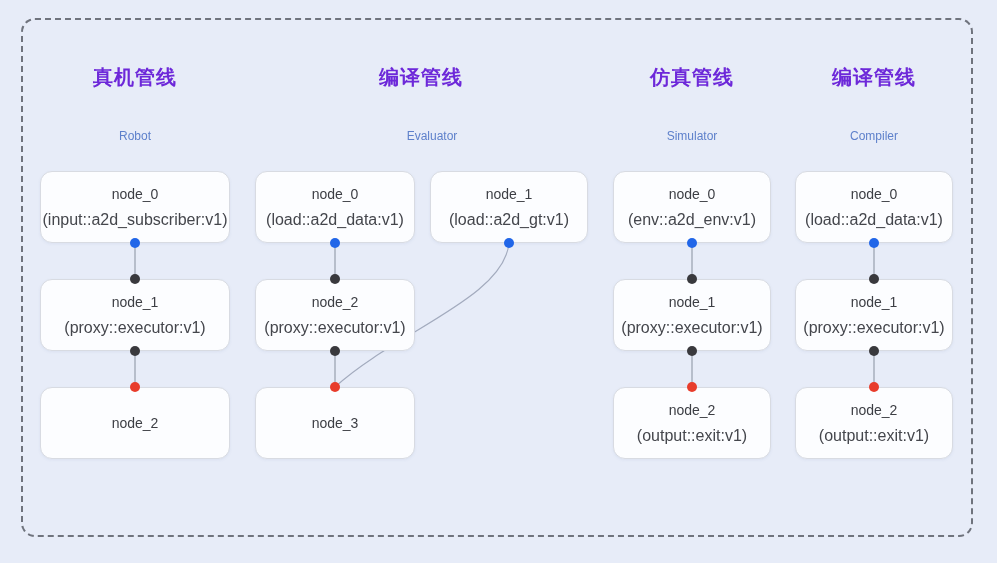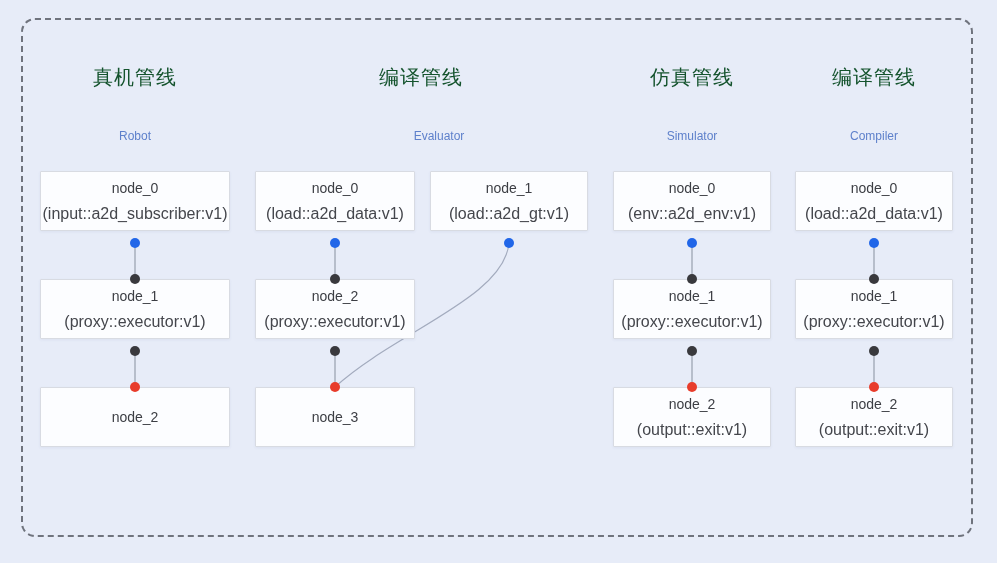--- a/index.html
+++ b/index.html
@@ -15,46 +15,46 @@
     border: 2px dashed #6f737d;
     border-radius: 14px;
   }
 
   .col-title {
     position: absolute;
     width: 220px;
     text-align: center;
     font-size: 20px;
     line-height: 28px;
-    font-weight: normal;
-    color: #14532d;
+    font-weight: bold;
+    color: #6d28d9;
     letter-spacing: 1px;
   }
   .col-subtitle {
     position: absolute;
     width: 220px;
     text-align: center;
     font-size: 12px;
     line-height: 26px;
     font-weight: normal;
     color: #5e80cb;
   }
 
   .edge-layer {
     position: absolute;
     left: 0; top: 0;
     z-index: 1;
   }
 
   .node {
     position: absolute;
-    height: 60px;
+    height: 72px;
     background: #fcfdff;
     border: 1px solid #d8dbe2;
-    border-radius: 1px;
+    border-radius: 12px;
     box-shadow: 0 1px 3px rgba(80,100,150,0.08);
     display: flex;
     flex-direction: column;
     align-items: center;
     justify-content: center;
     z-index: 2;
     text-align: center;
   }
   .node-name {
     font-size: 14px;
@@ -81,21 +81,21 @@
 <body>
 
 <div class="frame"></div>
 
 <div class="col-title" style="left:25px; top:63px;">真机管线</div>
 <div class="col-title" style="left:311px; top:63px;">编译管线</div>
 <div class="col-title" style="left:582px; top:63px;">仿真管线</div>
 <div class="col-title" style="left:764px; top:63px;">编译管线</div>
 
 <div class="col-subtitle" style="left:25px; top:123px;">Robot</div>
-<div class="col-subtitle" style="left:329px; top:123px;">Evaluator</div>
+<div class="col-subtitle" style="left:322px; top:123px;">Evaluator</div>
 <div class="col-subtitle" style="left:582px; top:123px;">Simulator</div>
 <div class="col-subtitle" style="left:764px; top:123px;">Compiler</div>
 
 <svg class="edge-layer" width="997" height="563" viewBox="0 0 997 563">
 
   <path d="M135 243 L135 279" stroke="#98a0ae" stroke-width="1.2" fill="none"></path>
   <path d="M135 351 L135 387" stroke="#98a0ae" stroke-width="1.2" fill="none"></path>
 
   <path d="M335 243 L335 279" stroke="#98a0ae" stroke-width="1.2" fill="none"></path>
   <path d="M335 351 L335 387" stroke="#98a0ae" stroke-width="1.2" fill="none"></path>

